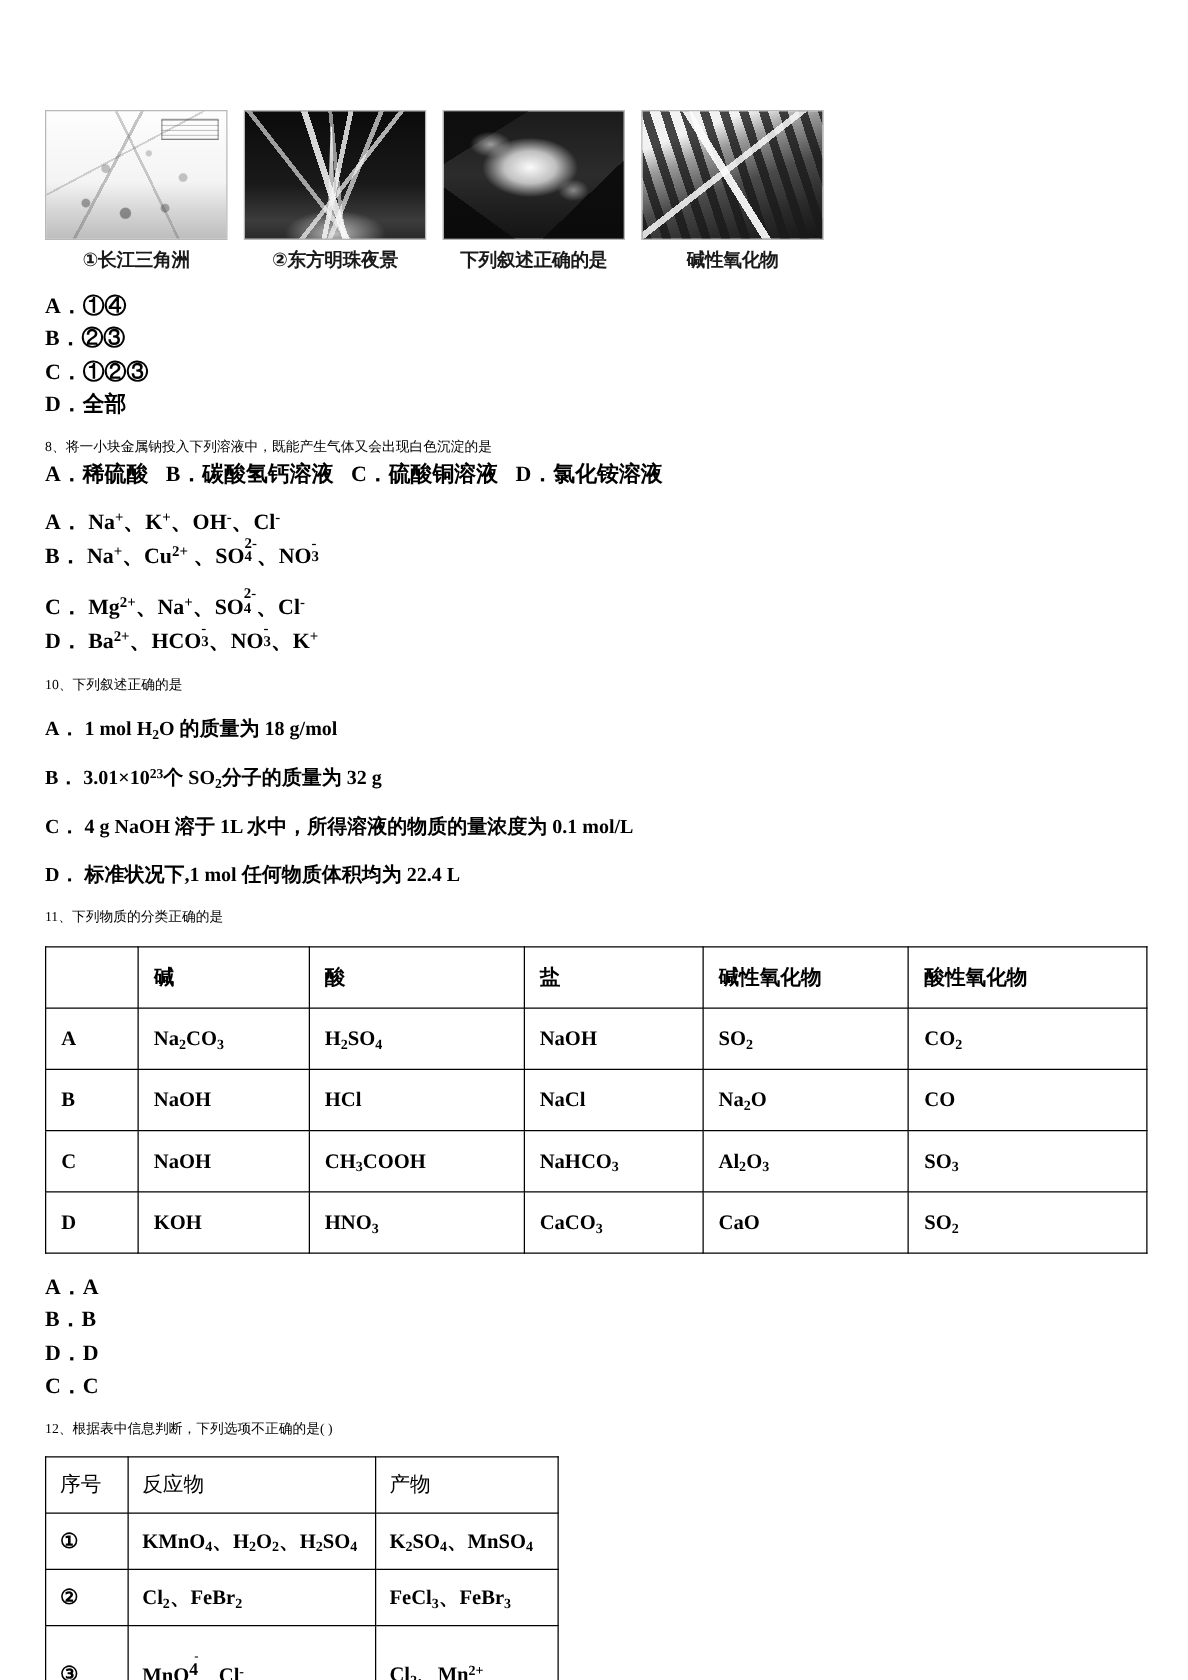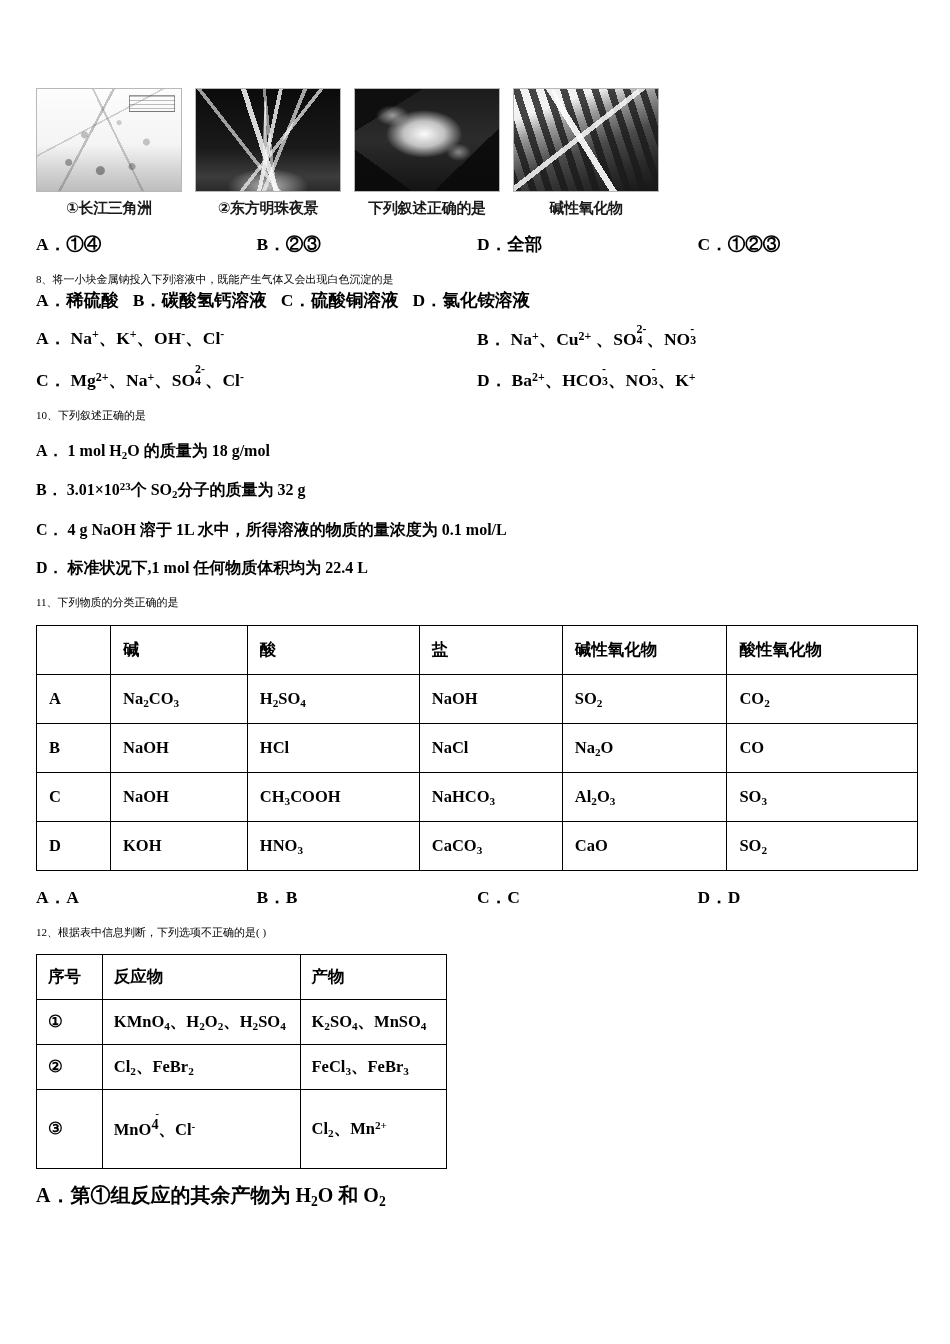--- a/index.html
+++ b/index.html
@@ -133,20 +133,21 @@
     line-height: 1.45;
     margin-top: 15px;
     font-weight: 500;
   }
   .opt-row {
     font-size: 17.5px;
     font-weight: 700;
     line-height: 1.5;
     margin-top: 13px;
     display: flex;
+    flex-direction: column;
   }
   .opt-row.spread > span {
     display: inline-block;
   }
   .opt-4col > span { width: 25%; }
   .opt-2col > span { width: 50%; }
   .opt-inline {
     font-size: 17.5px;
     font-weight: 700;
     margin-top: 0;
@@ -202,21 +203,21 @@
   }
   .tbl-react td {
     border: 1.4px solid #000;
     padding: 11px 8px 11px 11px;
     vertical-align: middle;
   }
   .tbl-react .c-no  { width: 52px; }
   .tbl-react .c-rea { width: 200px; }
   .tbl-react .c-pro { width: 140px; }
   .tbl-react .row-tall td { height: 56px; vertical-align: middle; }
-  .tbl-react .hdr td { font-weight: 700; }
+  .tbl-react .hdr td { font-weight: 400; }
 
   .mno-frag {
     display: inline-block;
     position: relative;
     white-space: nowrap;
   }
   .mno-frag .four {
     font-size: 0.86em;
     vertical-align: 0.42em;
     font-weight: 700;
@@ -256,22 +257,22 @@
     </div>
     <div class="figure-cell">
       <div class="figure-img img-alum"></div>
       <div class="figure-caption">碱性氧化物</div>
     </div>
   </div>
 
   <div class="opt-row spread opt-4col">
     <span>A．①④</span>
     <span>B．②③</span>
+    <span>C．①②③</span>
     <span>D．全部</span>
-    <span>C．①②③</span>
   </div>
 
   <div class="q-stem">8、将一小块金属钠投入下列溶液中，既能产生气体又会出现白色沉淀的是</div>
   <div class="opt-inline">
     <span>A．稀硫酸</span><span class="gap"></span><span>B．碳酸氢钙溶液</span><span class="gap"></span><span>C．硫酸铜溶液</span><span class="gap"></span><span>D．氯化铵溶液</span>
   </div>
 
   <div class="opt-row spread opt-2col">
     <span><span>A．</span> Na<sup>+</sup>、K<sup>+</sup>、OH<sup>-</sup>、Cl<sup>-</sup></span>
     <span><span>B．</span> Na<sup>+</sup>、Cu<sup>2+</sup> 、SO<span class="supsub"><span class="t">2-</span><span class="b">4</span></span>、NO<span class="supsub"><span class="t">-</span><span class="b">3</span></span></span>
@@ -329,22 +330,22 @@
       <td>CaCO<sub>3</sub></td>
       <td>CaO</td>
       <td>SO<sub>2</sub></td>
     </tr>
   </tbody>
       </table>
 
   <div class="opt-row spread opt-4col">
     <span>A．A</span>
     <span>B．B</span>
+    <span>D．D</span>
     <span>C．C</span>
-    <span>D．D</span>
   </div>
 
   <div class="q-stem">12、根据表中信息判断，下列选项不正确的是(      )</div>
   <table class="tbl-react">
     <tbody>
           <tr class="hdr">
       <td class="c-no">序号</td>
       <td class="c-rea">反应物</td>
       <td class="c-pro">产物</td>
     </tr>

